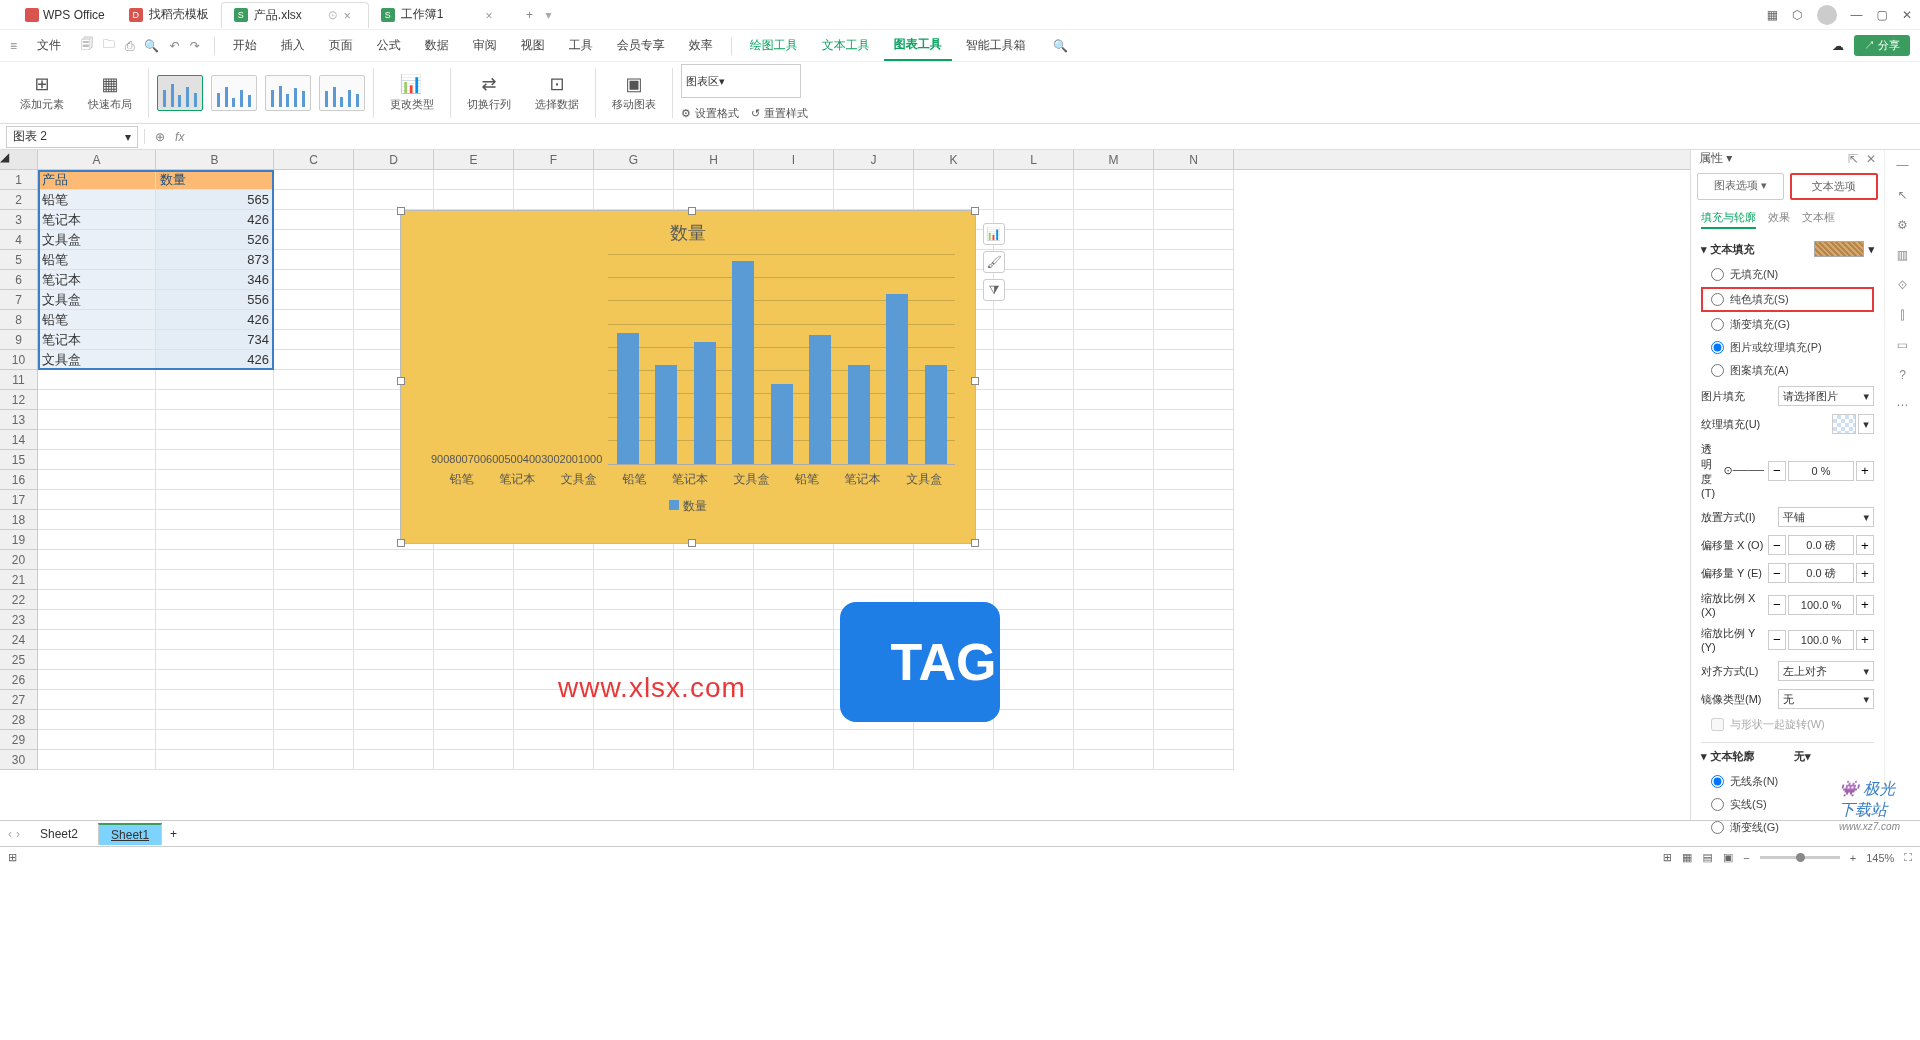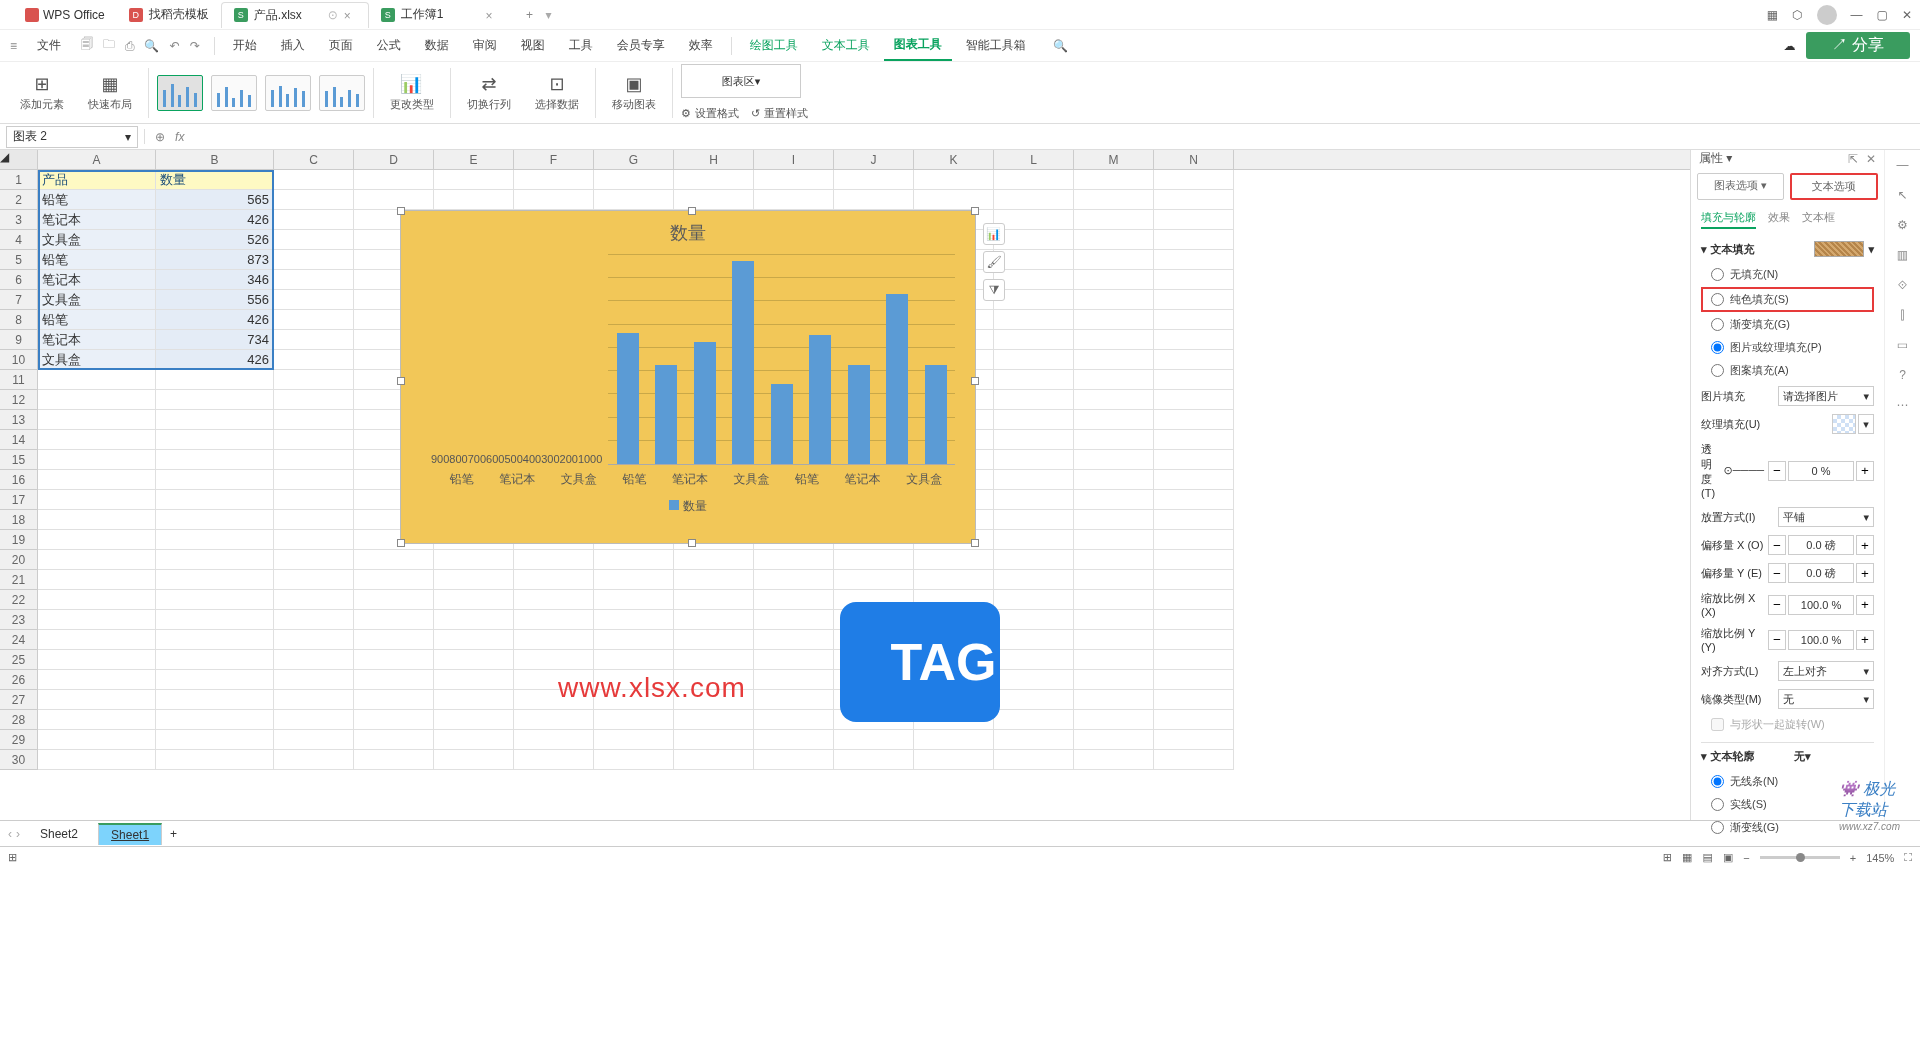--- a/index.html
+++ b/index.html
@@ -21,30 +21,30 @@
 .avatar { width: 20px; height: 20px; border-radius: 50%; background: #ccc; }
 
 
 .menubar { height: 32px; display: flex; align-items: center; padding: 0 10px; gap: 4px; border-bottom: 1px solid #eee; }
 .menu-item { padding: 6px 10px; color: #444; cursor: pointer; }
 .menu-item.green { color: #0aa35f; }
 .menu-item.active { color: #0aa35f; font-weight: bold; border-bottom: 2px solid #0aa35f; }
 .menu-icons { display: flex; gap: 10px; align-items: center; color: #888; }
 .menu-sep { width: 1px; height: 18px; background: #ddd; margin: 0 4px; }
 .menubar-right { margin-left: auto; display: flex; gap: 10px; align-items: center; }
-.share-btn { background: #3a9c5f; color: #fff; padding: 3px 26px; border-radius: 3px; font-size: 16px; }
+.share-btn { background: #3a9c5f; color: #fff; padding: 3px 10px; border-radius: 3px; font-size: 11px; }
 
 
 .ribbon { height: 62px; display: flex; align-items: center; padding: 4px 12px; gap: 8px; border-bottom: 1px solid #ddd; }
 .ribbon-group { display: flex; flex-direction: column; align-items: center; gap: 2px; padding: 0 8px; font-size: 11px; color: #555; cursor: pointer; }
 .ribbon-sep { width: 1px; height: 50px; background: #e0e0e0; }
 .chart-thumb { width: 46px; height: 36px; border: 1px solid #ccc; border-radius: 2px; background: #fafafa; display: flex; align-items: flex-end; justify-content: space-around; padding: 3px; cursor: pointer; }
 .chart-thumb.active { border-color: #0aa35f; background: #e1e1e1; }
 .chart-thumb .bar { width: 3px; background: #5b9bd5; }
-.ribbon-select { width: 120px; height: 22px; border: 1px solid #ccc; padding: 16px 4px; font-size: 11px; display: flex; align-items: center; justify-content: center; }
+.ribbon-select { width: 120px; height: 22px; border: 1px solid #ccc; padding: 16px 4px; font-size: 11px; display: flex; align-items: center; justify-content: flex-start; }
 .ribbon-label { display: flex; align-items: center; gap: 4px; font-size: 11px; color: #555; margin-top: 4px; cursor: pointer; }
 
 
 .formula-bar { height: 26px; display: flex; align-items: center; border-bottom: 1px solid #ddd; }
 .name-box { width: 132px; height: 22px; border: 1px solid #ccc; margin: 0 6px; padding: 0 6px; display: flex; align-items: center; justify-content: space-between; font-size: 12px; }
 .fx-area { display: flex; align-items: center; gap: 10px; color: #888; padding: 0 10px; border-left: 1px solid #ddd; flex: 1; }
 
 
 .main-row { display: flex; height: 670px; }
 
@@ -55,21 +55,21 @@
 .col-h { width: 80px; text-align: center; border-right: 1px solid #ccc; line-height: 20px; color: #666; }
 .col-h:first-of-type, .col-h:nth-of-type(2) { width: 118px; }
 .grid-body { display: flex; }
 .row-headers { width: 38px; background: #f0f0f0; border-right: 1px solid #ccc; }
 .row-h { height: 20px; text-align: center; border-bottom: 1px solid #ccc; line-height: 20px; color: #666; }
 .cells { position: relative; flex: 1; }
 .cell-row { display: flex; height: 20px; }
 .cell { width: 80px; border-right: 1px solid #e0e0e0; border-bottom: 1px solid #e0e0e0; padding: 0 4px; line-height: 20px; font-size: 13px; }
 .cell.wa { width: 118px; }
 .cell.wb { width: 118px; text-align: right; }
-.cell.sel-hdr { background: #fef9c3; color: #1a4d7a; }
+.cell.sel-hdr { background: #fdba74; color: #1a4d7a; }
 .cell.sel-a { background: #eaf0f8; }
 .cell.sel-b { background: #e4ecf6; text-align: right; }
 .sel-border { position: absolute; border: 2px solid #3a7fc4; pointer-events: none; }
 
 
 .chart-obj { position: absolute; left: 400px; top: 60px; width: 576px; height: 334px; background: #f2c758; border: 1px solid #bbb; }
 .chart-obj .handle { position: absolute; width: 8px; height: 8px; background: #fff; border: 1px solid #888; }
 .chart-title { text-align: center; font-size: 18px; color: #5b5b5b; padding: 10px 0; }
 .chart-plot { display: flex; height: 210px; padding: 0 20px 0 30px; }
 .y-axis { display: flex; flex-direction: row; justify-content: space-between; align-items: flex-end; font-size: 11px; color: #555; padding-right: 6px; }

